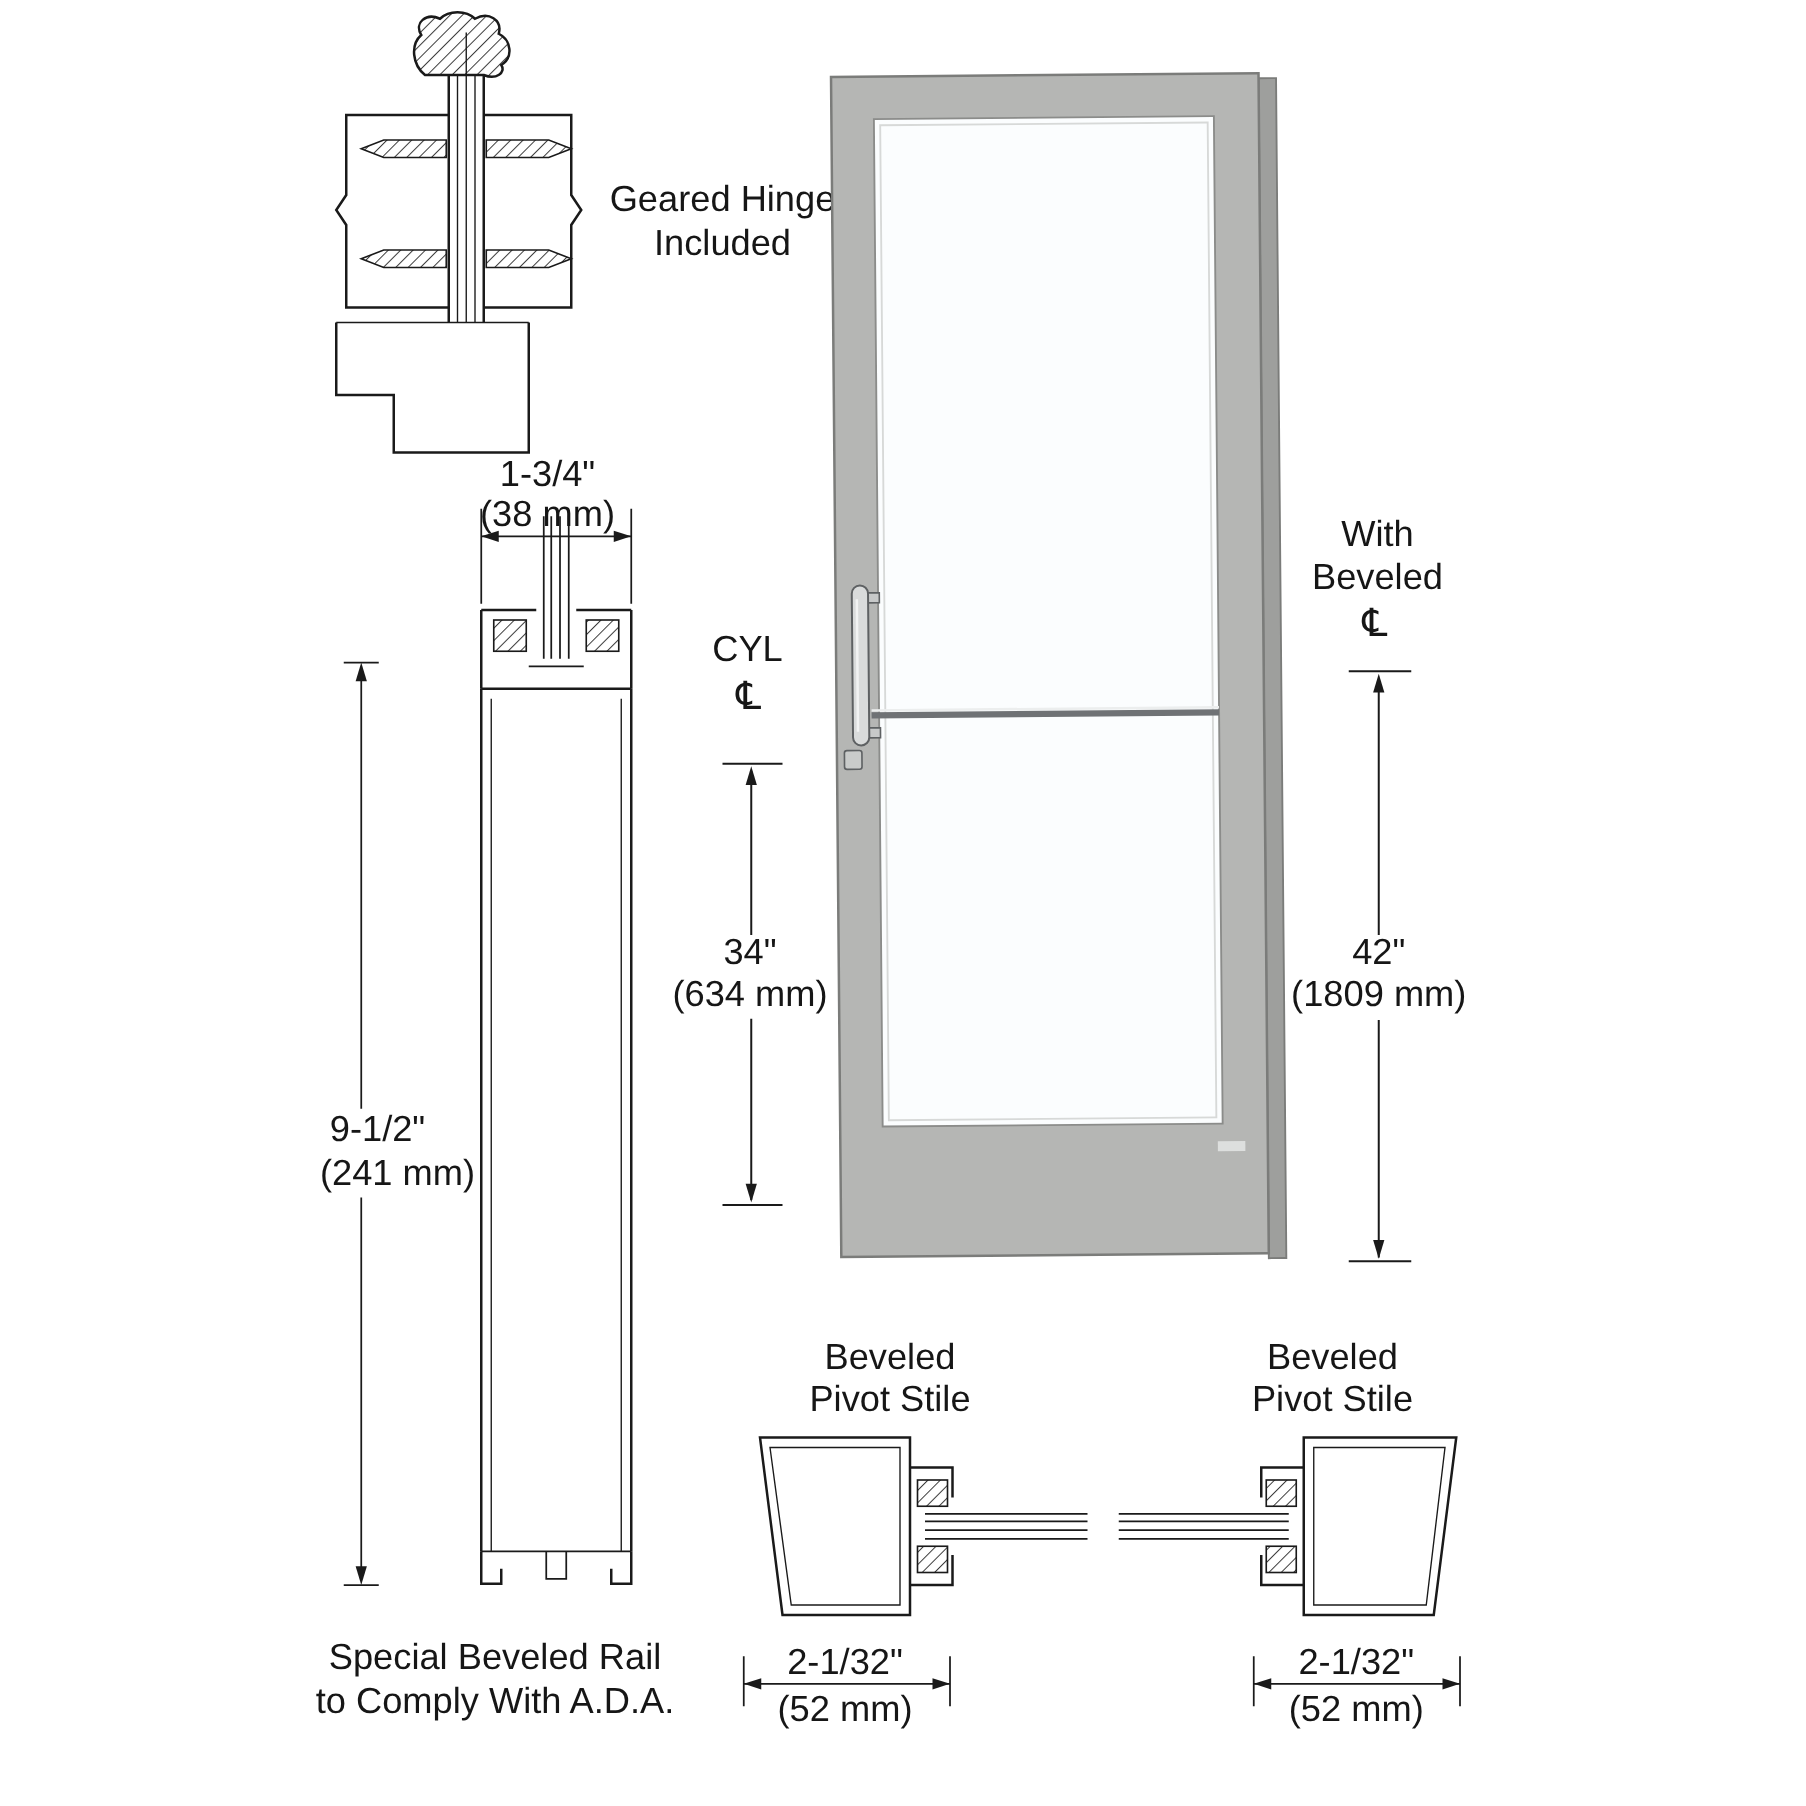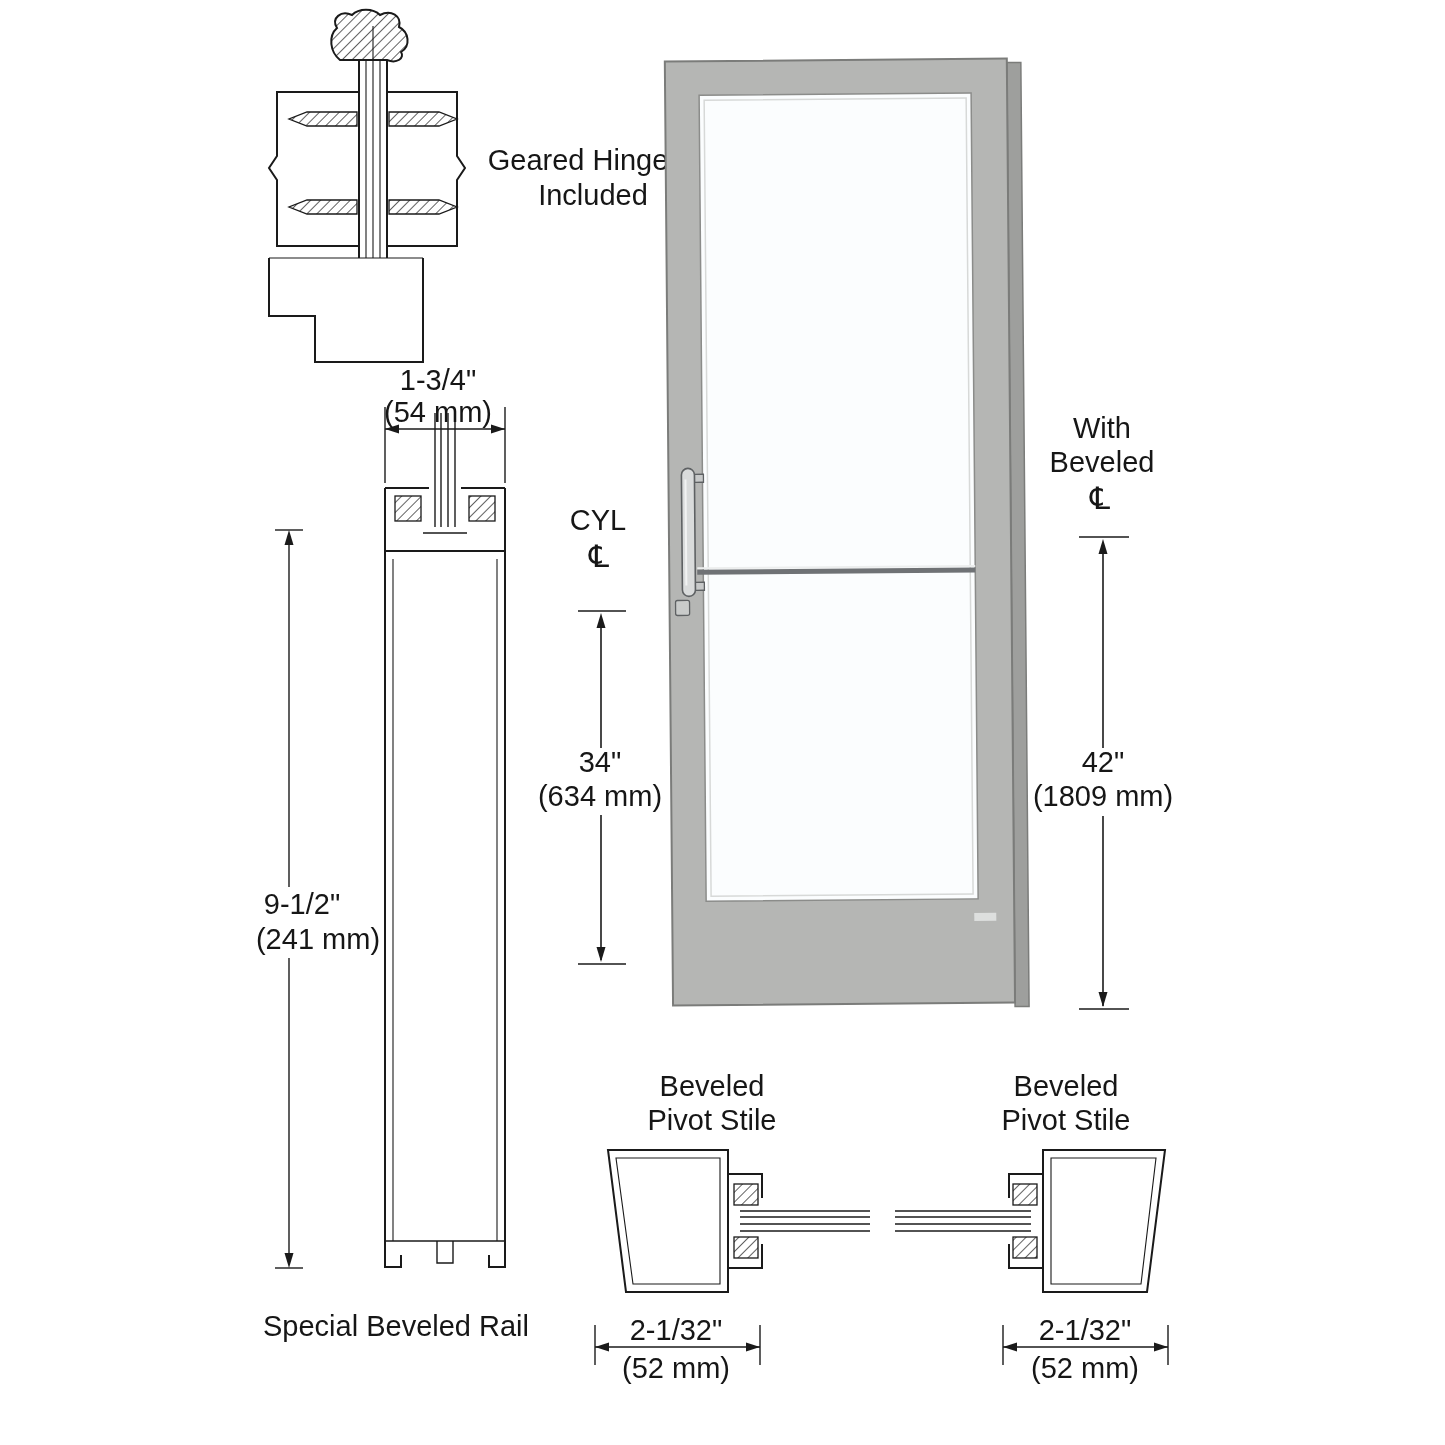--- a/index.html
+++ b/index.html
@@ -52,21 +52,21 @@
         <polygon points="132,192 82,192 64,199 82,206 132,206" fill="url(#hatch)"></polygon>
         <polygon points="164,104 214,104 232,111 214,118 164,118" fill="url(#hatch)"></polygon>
         <polygon points="164,192 214,192 232,199 214,206 164,206" fill="url(#hatch)"></polygon>
       </g>
 
       <path d="M44,250 L44,308 L90,308 L90,354 L198,354 L198,250"></path>
       <line x1="44" y1="250" x2="198" y2="250" stroke-width="1.2"></line>
     </g>
   </svg>
   <div class="lbl" style="left:578px;top:161px">Geared Hinge</div>
-  <div class="lbl" style="left:593px;top:196px">Included</div>
+  <div class="lbl" style="left:578px;top:196px">Included</div>
 
   <svg class="draw" style="left:255px;top:355px" width="290" height="970" viewBox="0 0 290 970">
     <g fill="none" stroke="#1a1a1a" stroke-width="2">
 
       <g stroke-width="1.4">
         <line x1="180" y1="58" x2="180" y2="172"></line>
         <line x1="186" y1="58" x2="186" y2="172"></line>
         <line x1="193" y1="58" x2="193" y2="172"></line>
         <line x1="200" y1="58" x2="200" y2="172"></line>
       </g>
@@ -105,24 +105,25 @@
         <line x1="20" y1="175" x2="48" y2="175"></line>
         <line x1="20" y1="913" x2="48" y2="913"></line>
         <line x1="34" y1="180" x2="34" y2="532"></line>
         <line x1="34" y1="603" x2="34" y2="908"></line>
         <polygon points="34,175 29.5,190 38.5,190" fill="#1a1a1a" stroke="none"></polygon>
         <polygon points="34,913 29.5,898 38.5,898" fill="#1a1a1a" stroke="none"></polygon>
       </g>
     </g>
   </svg>
   <div class="lbl" style="left:438px;top:381px">1-3/4"</div>
-  <div class="lbl" style="left:438px;top:413px">(54 mm)</div>
+  <div class="lbl" style="left:438px;top:413px">(38 mm)</div>
   <div class="lbl" style="left:302px;top:905px">9-1/2"</div>
   <div class="lbl" style="left:318px;top:940px">(241 mm)</div>
   <div class="lbl" style="left:396px;top:1327px">Special Beveled Rail</div>
+  <div class="lbl" style="left:396px;top:1362px">to Comply With A.D.A.</div>
 
   <svg class="draw" style="left:655px;top:48px;transform:rotate(-0.5deg)" width="385" height="985" viewBox="0 0 385 985">
     <rect x="356" y="16" width="14" height="944" fill="#9e9f9d" stroke="#7b7c7a" stroke-width="1.5"></rect>
     <rect x="14" y="12" width="342" height="944" fill="#b5b6b4" stroke="#7b7c7a" stroke-width="2"></rect>
     <rect x="48" y="46" width="272" height="806" fill="#fbfdfe" stroke="#8b8c8a" stroke-width="1.5"></rect>
     <rect x="53" y="51" width="262" height="796" fill="none" stroke="#d7d9d8" stroke-width="1.5"></rect>
 
     <line x1="42" y1="519" x2="320" y2="519" stroke="#eceeee" stroke-width="2"></line>
     <line x1="42" y1="523" x2="320" y2="523" stroke="#6f7275" stroke-width="5"></line>
 

